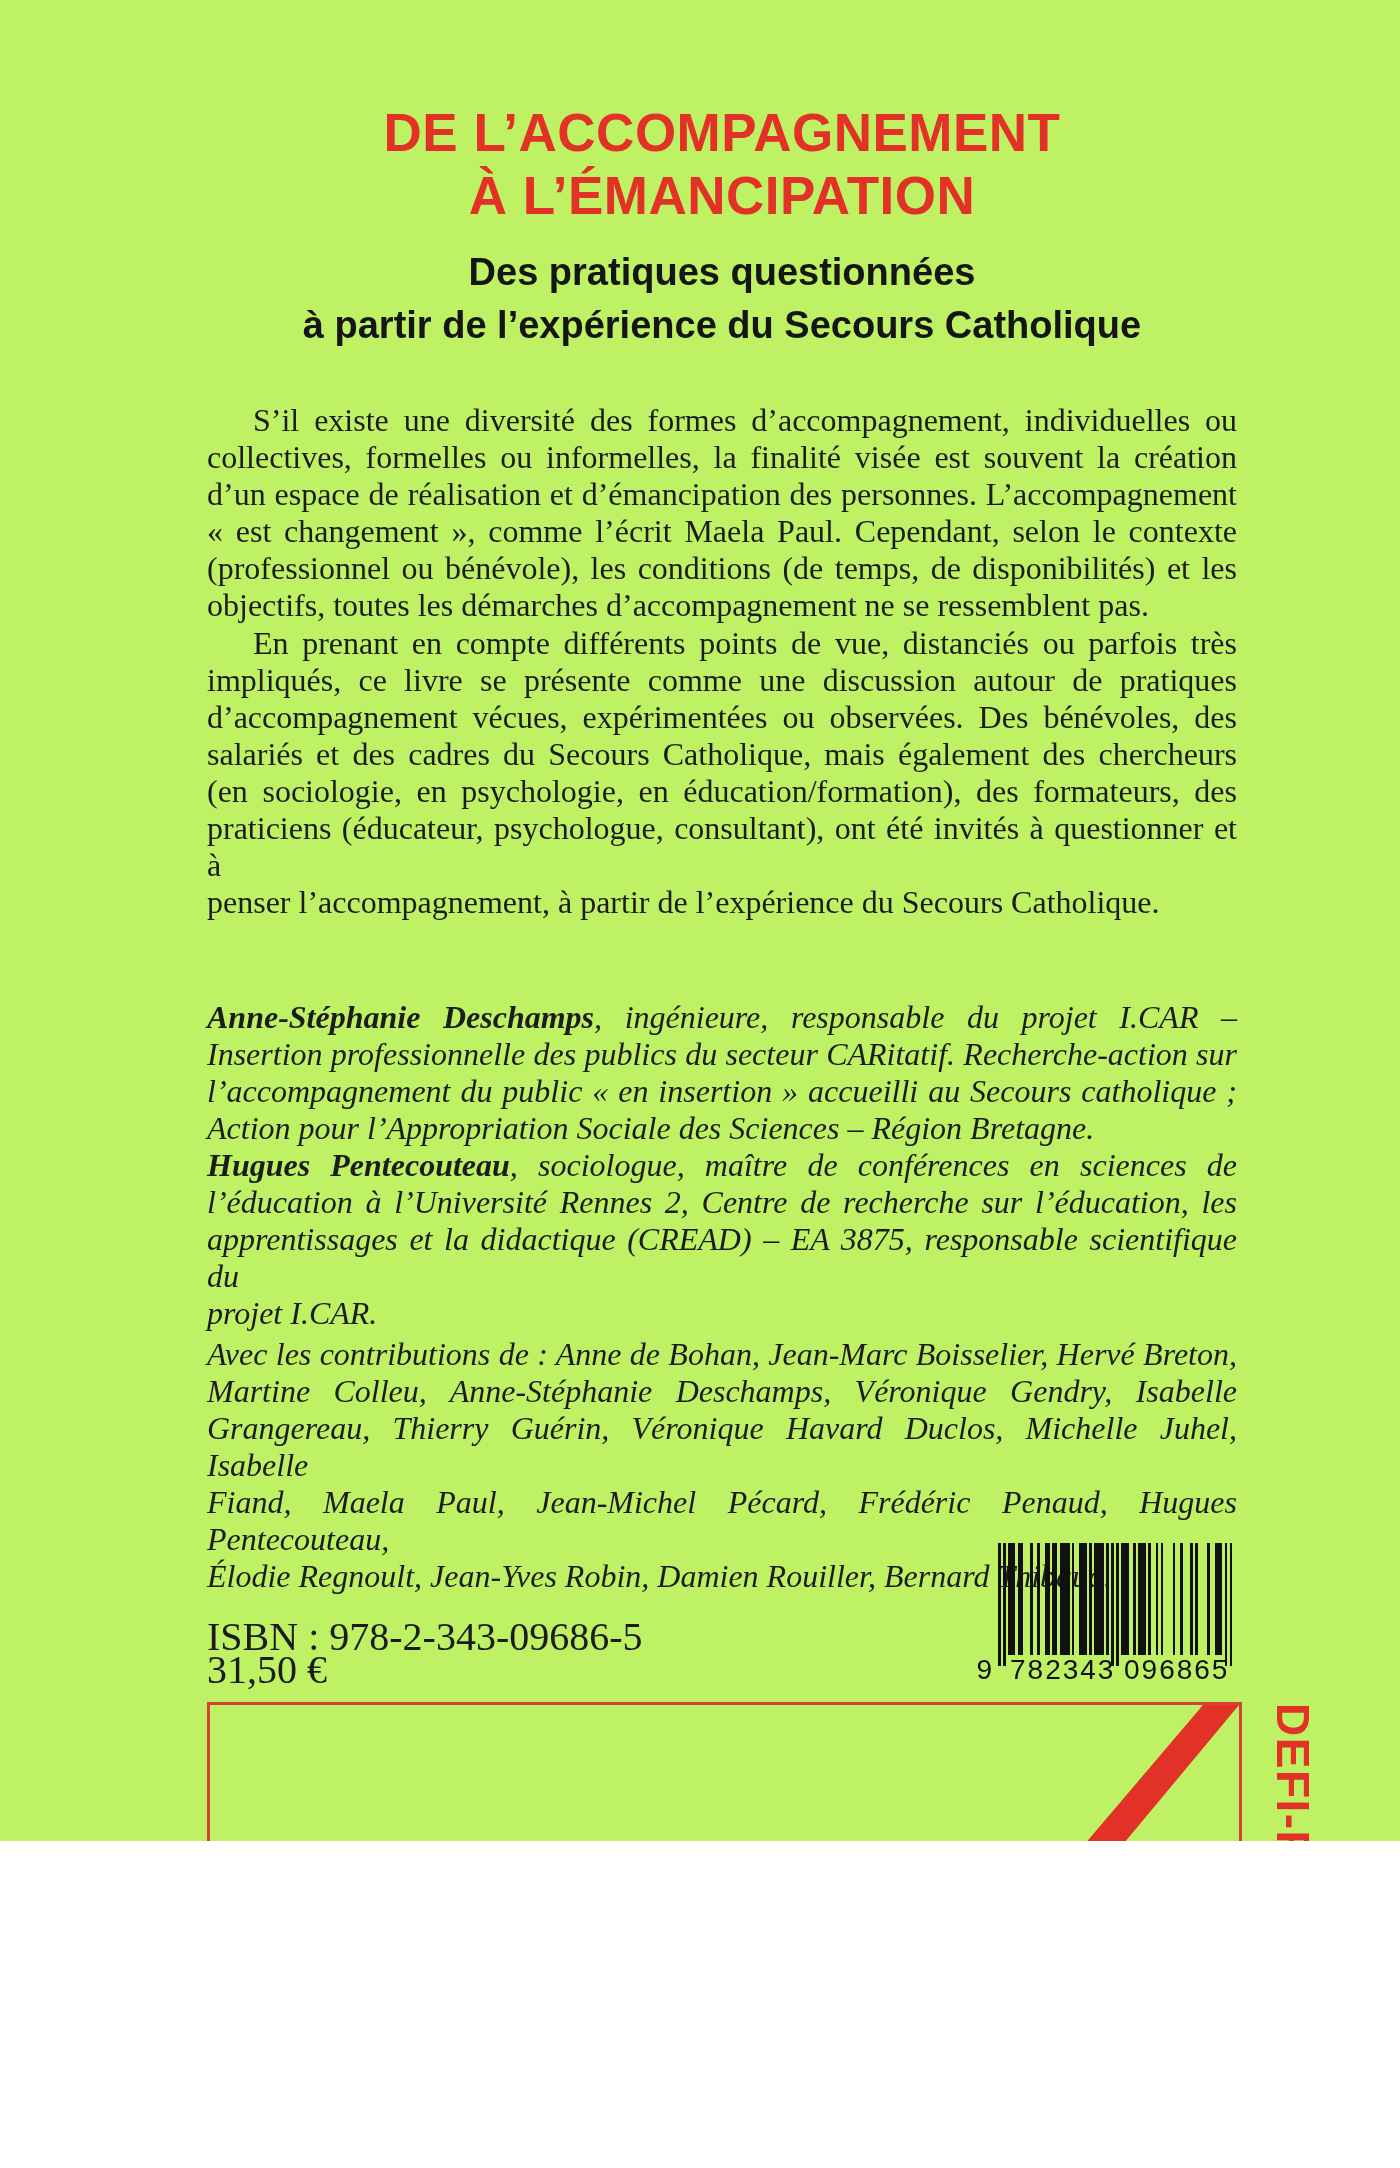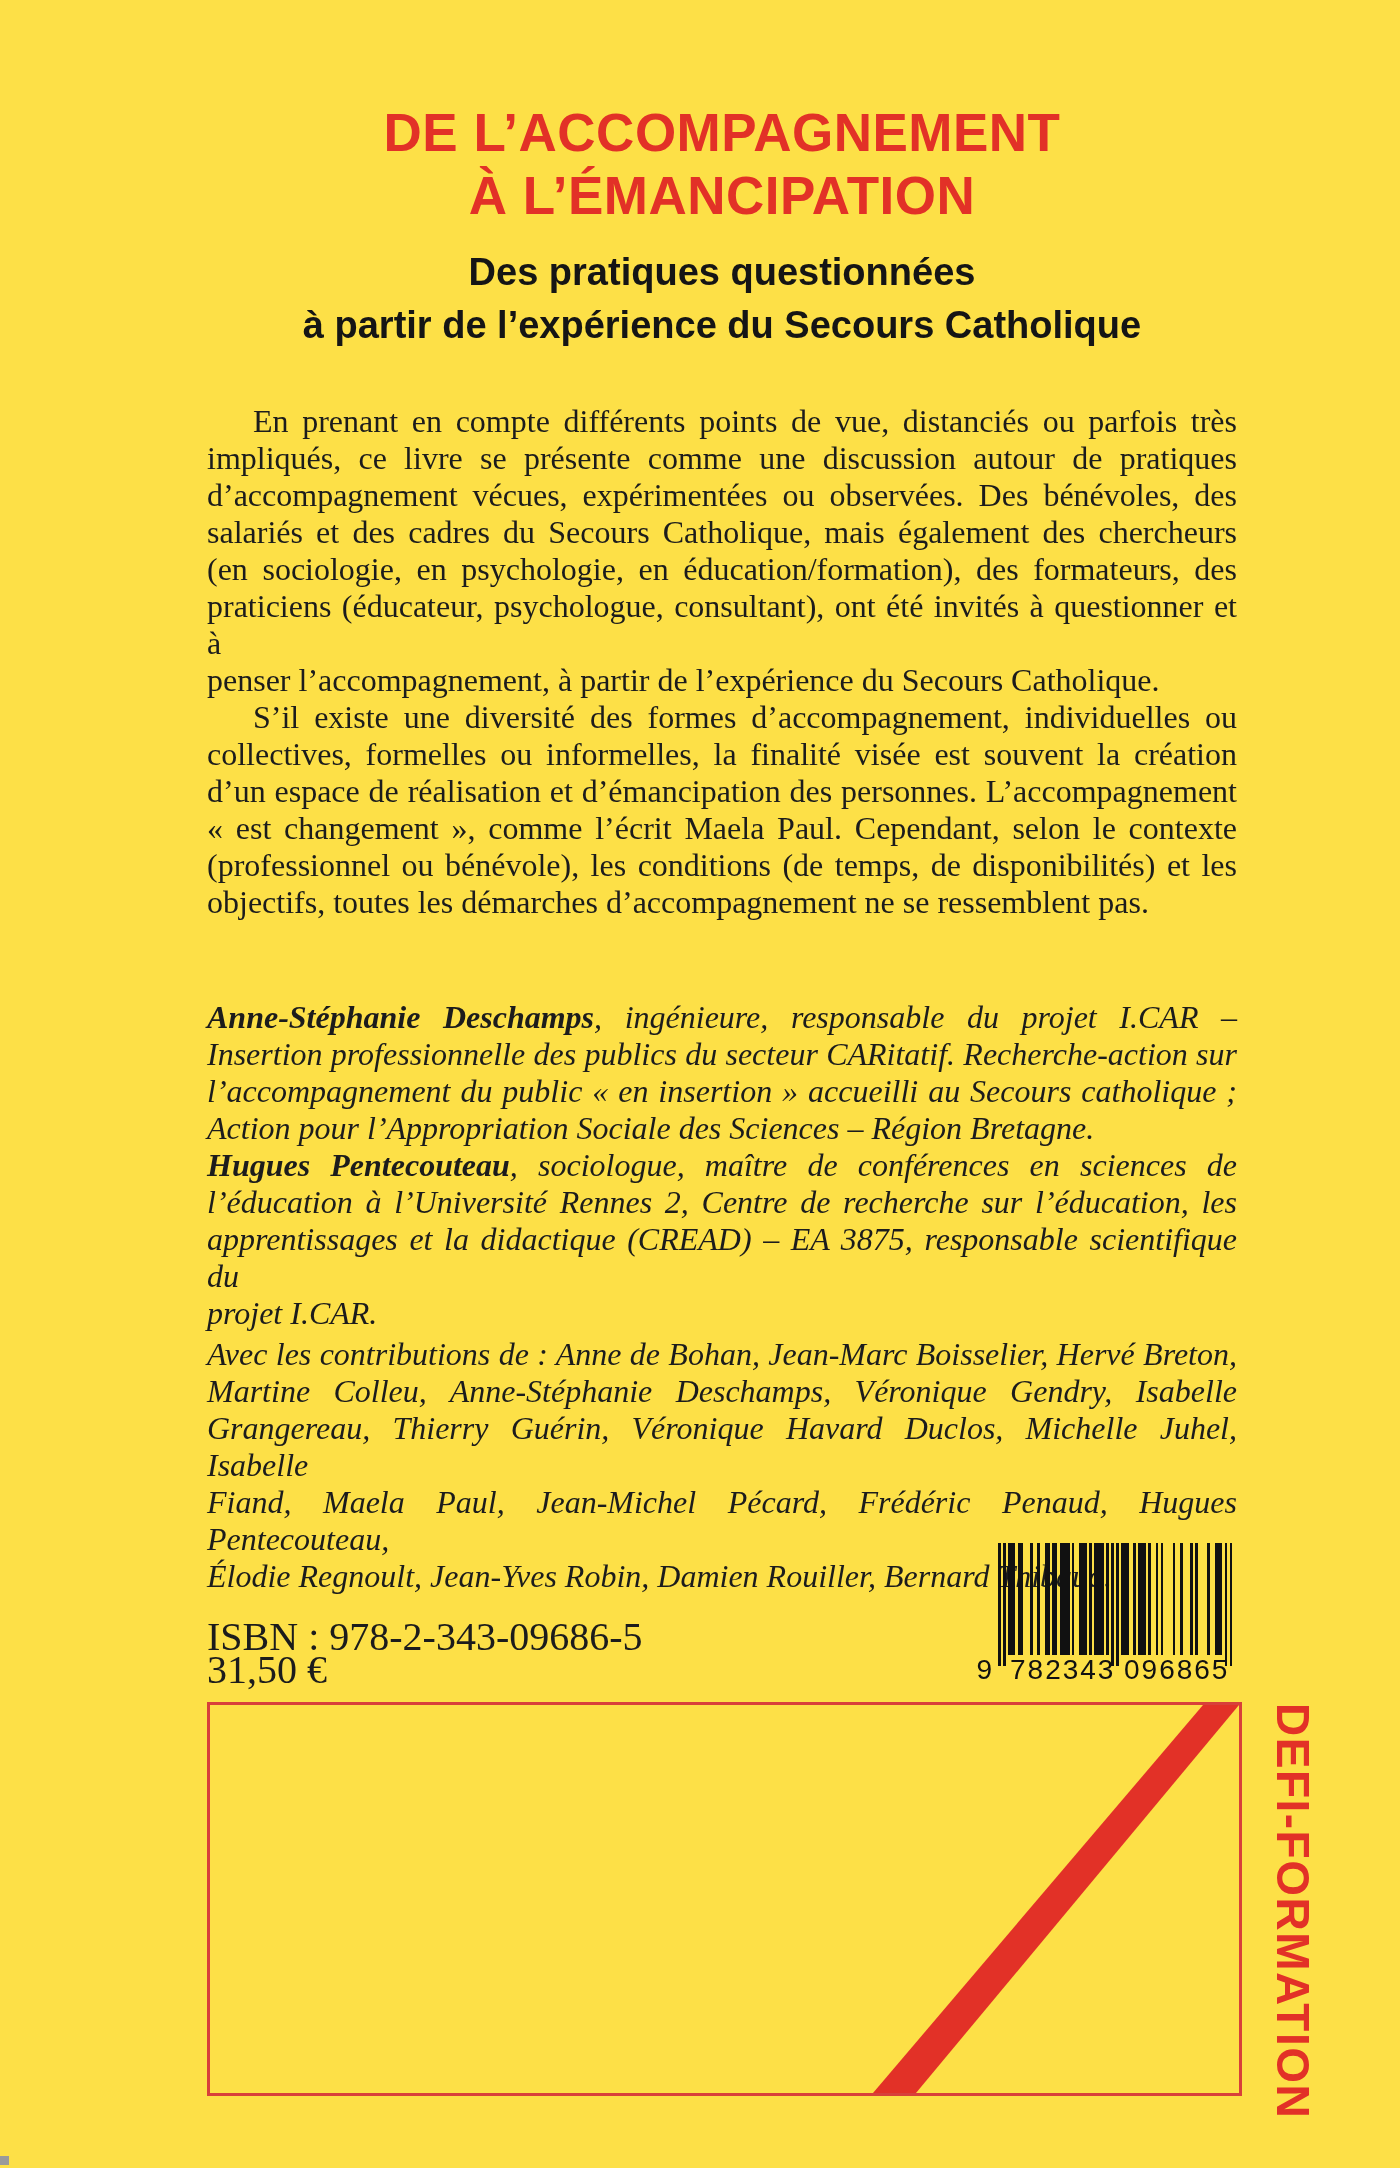--- a/index.html
+++ b/index.html
@@ -1,16 +1,16 @@
 <!DOCTYPE html>
 <html><head>
 <meta charset="utf-8">
 <style>
   html,body{margin:0;padding:0;background:#ffffff;}
-  #page{position:relative;width:1400px;height:2168px;background:#fde047;overflow:hidden;
+  #page{position:relative;width:1400px;height:1841px;background:#bef264;overflow:hidden;
         font-family:"Liberation Serif", serif;color:#1c1c1c;}
 
   
   .title{position:absolute;left:207px;top:101px;width:1030px;text-align:center;
          font-family:"Liberation Sans", sans-serif;font-weight:bold;
          font-size:53px;line-height:63px;color:#e23127;letter-spacing:0.5px;}
   .subtitle{position:absolute;left:207px;top:246px;width:1030px;text-align:center;
          font-family:"Liberation Sans", sans-serif;font-weight:bold;
          font-size:38px;line-height:53px;color:#151515;}
 
@@ -66,36 +66,36 @@
       <div>DE L’ACCOMPAGNEMENT</div>
       <div>À L’ÉMANCIPATION</div>
     </div>
 
   <div class="subtitle">
       <div>Des pratiques questionnées</div>
       <div>à partir de l’expérience du Secours Catholique</div>
     </div>
 
   <div class="body-block">
+    <div class="line-just indent-first">
+        <div>S’il existe une diversité des formes d’accompagnement, individuelles ou</div>
+        <div>collectives, formelles ou informelles, la finalité visée est souvent la création</div>
+        <div>d’un espace de réalisation et d’émancipation des personnes. L’accompagnement</div>
+        <div>« est changement », comme l’écrit Maela Paul. Cependant, selon le contexte</div>
+        <div>(professionnel ou bénévole), les conditions (de temps, de disponibilités) et les</div>
+        <div>objectifs, toutes les démarches d’accompagnement ne se ressemblent pas.</div>
+      </div>
     <div class="line-just indent-first para2">
         <div>En prenant en compte différents points de vue, distanciés ou parfois très</div>
         <div>impliqués, ce livre se présente comme une discussion autour de pratiques</div>
         <div>d’accompagnement vécues, expérimentées ou observées. Des bénévoles, des</div>
         <div>salariés et des cadres du Secours Catholique, mais également des chercheurs</div>
         <div>(en sociologie, en psychologie, en éducation/formation), des formateurs, des</div>
         <div>praticiens (éducateur, psychologue, consultant), ont été invités à questionner et à</div>
         <div>penser l’accompagnement, à partir de l’expérience du Secours Catholique.</div>
-      </div>
-    <div class="line-just indent-first">
-        <div>S’il existe une diversité des formes d’accompagnement, individuelles ou</div>
-        <div>collectives, formelles ou informelles, la finalité visée est souvent la création</div>
-        <div>d’un espace de réalisation et d’émancipation des personnes. L’accompagnement</div>
-        <div>« est changement », comme l’écrit Maela Paul. Cependant, selon le contexte</div>
-        <div>(professionnel ou bénévole), les conditions (de temps, de disponibilités) et les</div>
-        <div>objectifs, toutes les démarches d’accompagnement ne se ressemblent pas.</div>
       </div>
   </div>
 
   <div class="bios">
     <div>
       <div class="bioline1">
         <b>Anne-Stéphanie Deschamps</b><span>, ingénieure, responsable du projet I.CAR –</span>
       </div>
       <div class="line-just">
           <div>Insertion professionnelle des publics du secteur CARitatif. Recherche-action sur</div>

